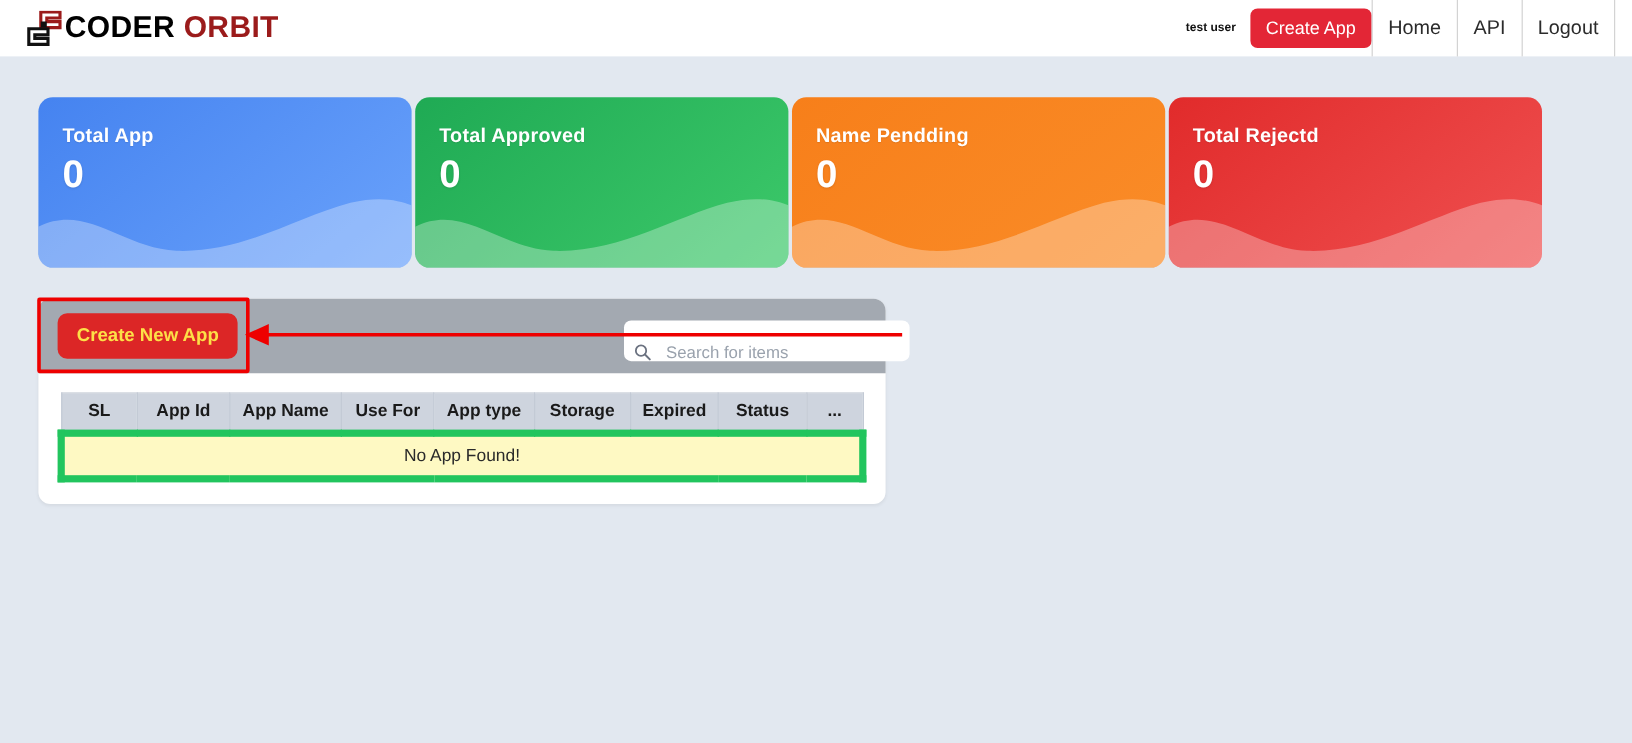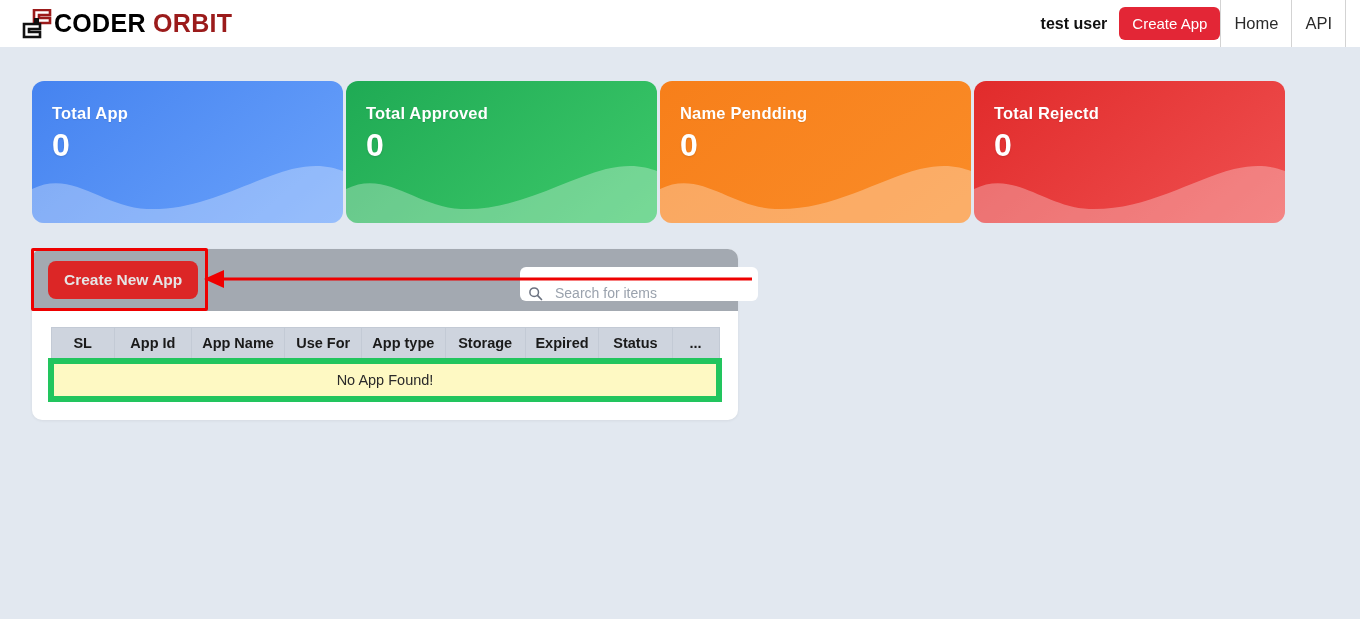--- a/index.html
+++ b/index.html
@@ -52,21 +52,21 @@
   .brand-text .coder { color: #000000; }
   .brand-text .orbit { color: #9b1b1b; }
 
   .nav-right {
     display: flex;
     align-items: center;
     height: 47px;
   }
 
   .nav-user {
-    font-size: 16px;
+    font-size: 10px;
     font-weight: 700;
     color: #111111;
     padding-right: 12px;
     white-space: nowrap;
   }
 
   .nav-cta {
     background: #e32636;
     color: #ffffff;
     font-size: 15px;
@@ -172,21 +172,21 @@
     border-top-left-radius: 10px;
     border-top-right-radius: 10px;
     display: flex;
     align-items: center;
     padding: 0 16px 0 16px;
     position: relative;
   }
 
   .btn-create-new {
     background: #dc2626;
-    color: #e5e5e5;
+    color: #fde047;
     font-size: 15.5px;
     font-weight: 700;
     border: none;
     border-radius: 8px;
     padding: 11px 16px;
     line-height: 1;
     cursor: pointer;
     white-space: nowrap;
   }
 
@@ -291,20 +291,21 @@
     <span class="brand-text">
       <span class="coder">CODER</span><span>&nbsp;</span><span class="orbit">ORBIT</span>
     </span>
   </div>
 
   <div class="nav-right">
     <span class="nav-user">test user</span>
     <button class="nav-cta">Create App</button>
     <a class="nav-link first" href="#">Home</a>
     <a class="nav-link" href="#">API</a>
+    <a class="nav-link" href="#">Logout</a>
     <span class="nav-divider-end"></span>
   </div>
 </div>
 
 <div class="cards">
 
   <div class="card blue">
     <svg class="wave" viewBox="0 0 311 64" preserveAspectRatio="none">
       <path d="M0 30 C 40 10, 70 48, 115 50 C 170 52, 215 22, 260 10 C 285 4, 300 8, 311 12 L311 64 L0 64 Z" fill="rgba(255,255,255,0.30)"></path>
     </svg>

